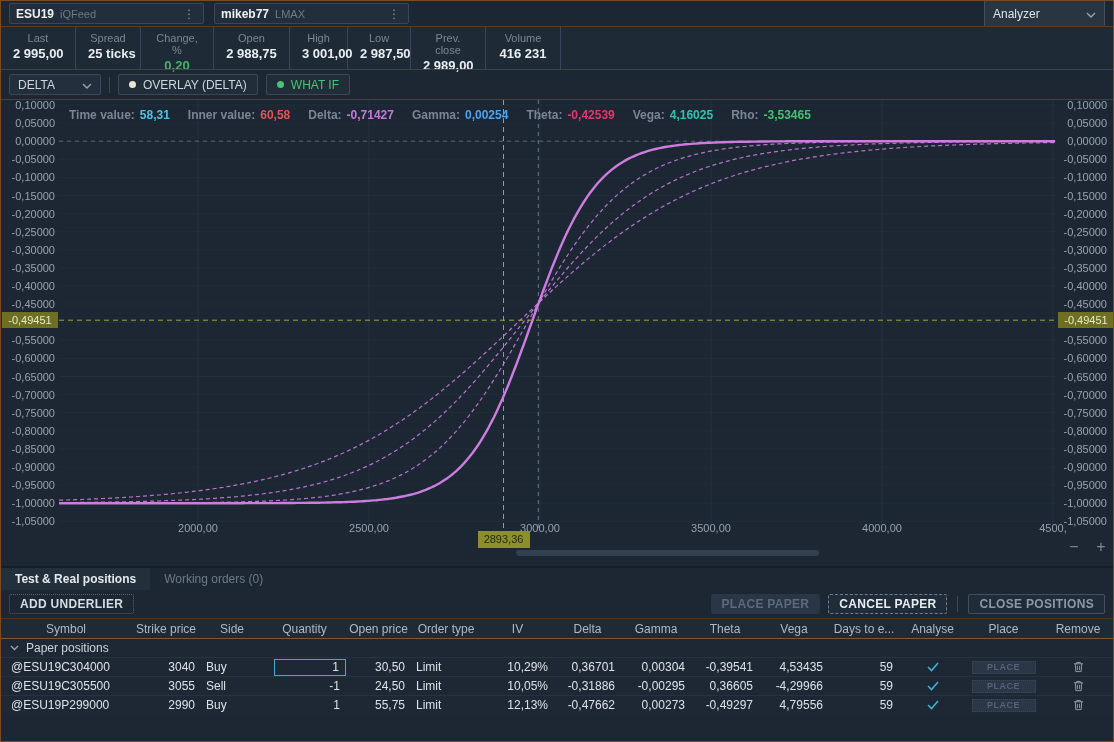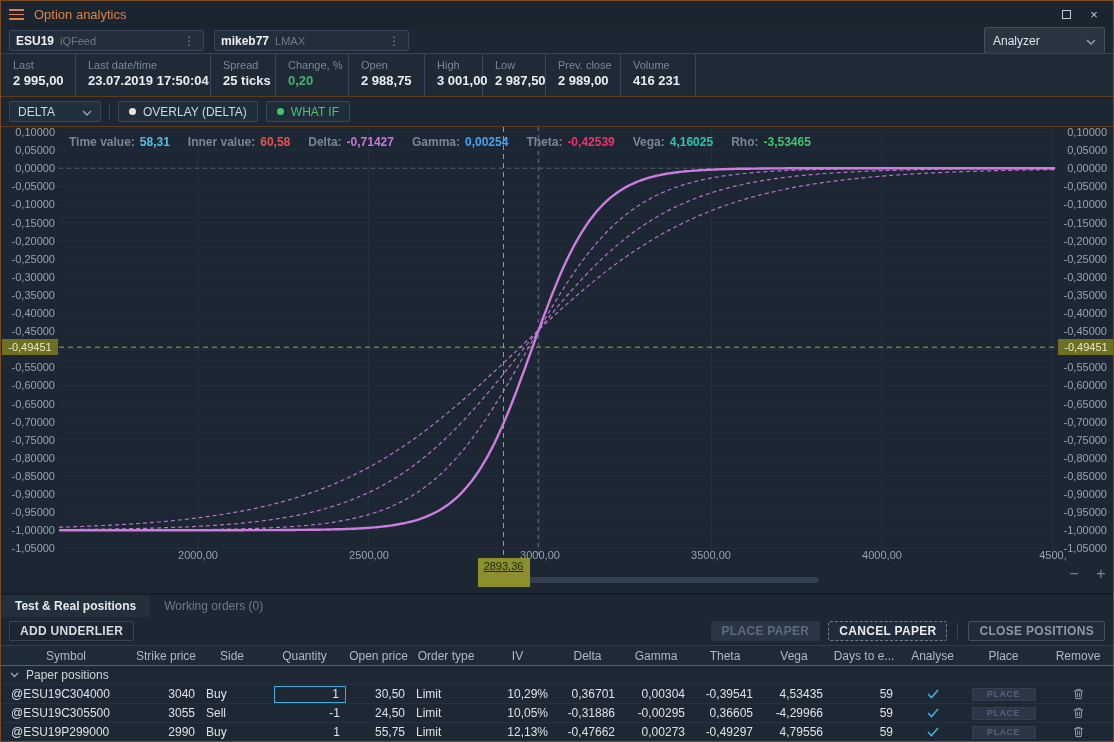--- a/index.html
+++ b/index.html
@@ -27,21 +27,21 @@
   .selector b { color:#eef1f4; font-weight:bold; }
   .muted { color:#6f7a89; margin-left:6px; font-size:11px; }
   .kebab { margin-left:auto; color:#8a94a2; font-size:12px; padding:0 2px; cursor:pointer; }
   .tb-spacer { flex:1; }
   .dropdown { width:121px; height:27px; background:#2a3542; border:1px solid #45505f; border-radius:2px;
               display:flex; align-items:center; padding:0 8px; font-size:12px; color:#dfe4ea; cursor:pointer; }
   .chev { margin-left:auto; }
   .hr-brown { height:1px; background:#5f3b1d; flex:0 0 auto; }
   
   .statsbar { height:42px; display:flex; background:#1f2a37; flex:0 0 auto; }
-  .stat { padding:5px 0 0 12px; border-right:1px solid #39455a; }
+  .stat { padding:5px 12px 0 12px; border-right:1px solid #39455a;text-align:center; }
   .stat .lab { font-size:11px; color:#7d8694; }
   .stat .val { font-size:13px; font-weight:bold; color:#e9edf2; margin-top:2px; white-space:nowrap; }
   
   .controls { height:29px; display:flex; align-items:center; padding:0 8px; gap:8px; flex:0 0 auto; }
   .select-box { width:92px; height:21px; background:#242f3d; border:1px solid #3b4759; border-radius:2px;
                 display:flex; align-items:center; padding:0 8px; font-size:12px; color:#d0d6dd; cursor:pointer; }
   .vsep { width:1px; height:16px; background:#3a4556; }
   .toggle-btn { height:21px; border:1px solid #3b4759; border-radius:2px; background:#222d3a;
                 display:flex; align-items:center; gap:7px; padding:0 10px; font-size:12px; color:#d0d6dd; cursor:pointer; }
   .dot { width:7px; height:7px; border-radius:50%; }
@@ -53,21 +53,21 @@
   #chart-svg { position:absolute; left:58px; top:0; }
   .greeks { position:absolute; left:68px; top:8px; display:flex; gap:18px; font-size:12px; font-weight:bold; white-space:nowrap; z-index:3; }
   .glab { color:#7b8595; }
   .gval { margin-left:5px; }
   .ytick { position:absolute; height:14px; line-height:14px; font-size:11px; color:#97a1b2; }
   .ycol-left .ytick { left:0; width:54px; text-align:right; }
   .ycol-right .ytick { left:1058px; width:48px; text-align:right; }
   .xtick { position:absolute; top:422px; font-size:11px; color:#97a1b2; transform:translateX(-50%); white-space:nowrap; }
   .hl { position:absolute; font-size:11px; text-align:center; z-index:4; }
   .hl-y { width:56px; height:16px; line-height:16px; background:#6d7022; color:#e9ebc9; }
-  .hl-x { width:52px; height:29px; line-height:17px; background:#8c8f2b; color:#232b13;text-decoration:underline; }
+  .hl-x { width:52px; height:17px; line-height:17px; background:#8c8f2b; color:#232b13; }
   .scroll-thumb { position:absolute; left:515px; top:450px; width:303px; height:6px; background:#33404f; border-radius:3px; cursor:pointer; }
   .zoombtn { position:absolute; top:437px; width:22px; height:20px; display:flex; align-items:center; justify-content:center;
              color:#7e8896; font-size:16px; cursor:pointer; }
   
   .gap { height:2px; background:#151d27; flex:0 0 auto; }
   .bottom { flex:1; display:flex; flex-direction:column; background:#1c2733; }
   .tabs { height:22px; display:flex; align-items:stretch; font-size:12px; }
   .tab { padding:0 14px; display:flex; align-items:center; cursor:pointer; color:#6f7a89; }
   .tab.active { color:#e4e9ee; background:#242f3c; font-weight:bold; }
   .btnrow { height:28px; display:flex; align-items:center; padding:0 8px; gap:8px; }
@@ -94,36 +94,20 @@
   .qtybox { width:72px; height:17px; line-height:15px; border:1px solid #3fa9d8; text-align:right; padding-right:6px; }
   .placemini { width:64px; height:13px; margin:0 auto; background:#2b3646; border:1px dotted #3c4858;
                color:#55627a; font-size:9px; font-weight:bold; letter-spacing:.5px; display:flex; align-items:center; justify-content:center; cursor:default; }
   .iconbtn { display:flex; align-items:center; justify-content:center; cursor:pointer; height:100%; }
 </style>
 </head>
 <body>
 
 <div class="window">
 
-  <div class="titlebar">
-    <span class="hamburger">
-        <i></i>
-        <i></i>
-        <i></i>
-      </span>
-    <span class="wtitle">Option analytics</span>
-    <span class="winbtns">
-      <span class="winbtn">
-          <span class="maxglyph"></span>
-        </span>
-      <span class="winbtn">
-          <span>×</span>
-        </span>
-    </span>
-  </div>
 
   <div class="toolbar">
     <div class="selector">
       <b>ESU19</b>
       <span class="muted">iQFeed</span>
       <span class="kebab">⋮</span>
     </div>
     <div class="selector">
       <b>mikeb77</b>
       <span class="muted">LMAX</span>
@@ -138,24 +122,20 @@
           </svg>
       </span>
     </div>
   </div>
   <div class="hr-brown"></div>
 
   <div class="statsbar" id="statsbar">
       <div class="stat" style="width: 75px;">
         <div class="lab">Last</div>
         <div class="val">2 995,00</div>
-      </div>
-      <div class="stat" style="width: 135px;">
-        <div class="lab">Last date/time</div>
-        <div class="val">23.07.2019 17:50:04</div>
       </div>
       <div class="stat" style="width: 65px;">
         <div class="lab">Spread</div>
         <div class="val">25 ticks</div>
       </div>
       <div class="stat" style="width: 73px;">
         <div class="lab">Change, %</div>
         <div class="val" style="color: rgb(69, 179, 107);">0,20</div>
       </div>
       <div class="stat" style="width: 76px;">

